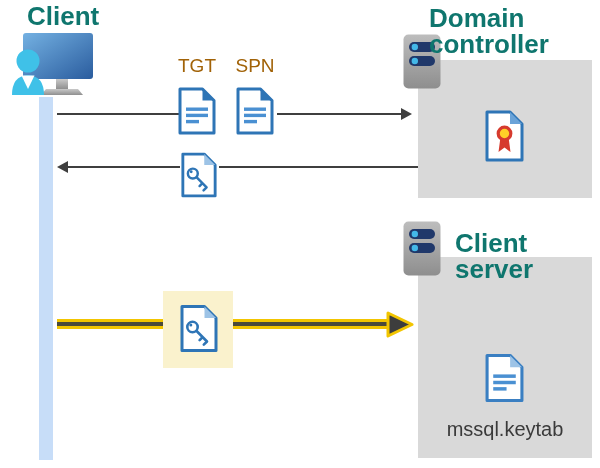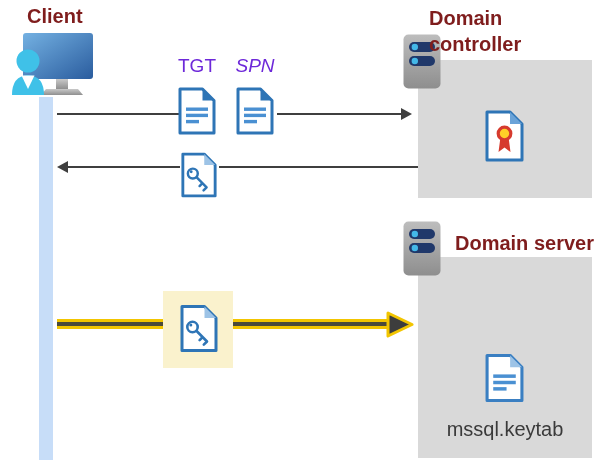--- a/index.html
+++ b/index.html
@@ -1,20 +1,20 @@
 <!DOCTYPE html>
 <html><head>
 <meta charset="utf-8">
 <style>
   html,body{margin:0;padding:0;background:#fff;}
   body{font-family:"Liberation Sans","DejaVu Sans",sans-serif;}
   .stage{position:relative;width:600px;height:468px;background:#fff;overflow:hidden;}
   .abs{position:absolute;}
-  .title{font-weight:700;color:#7f1d1d;font-size:20px;line-height:26px;}
-  .small-label{font-size:19px;color:#6d28d9;text-align:center;}
+  .title{font-weight:700;color:#0f766e;font-size:26px;line-height:26px;}
+  .small-label{font-size:19px;color:#a16207;text-align:center;}
   .panel{background:#d9d9d9;}
   .timeline{background:#c7ddf8;}
   .hline{background:#3f3f3f;height:2px;}
   .yline{background:linear-gradient(to bottom,#f2c500 0%,#f2c500 34%,#4a4a3a 34%,#4a4a3a 66%,#f2c500 66%,#f2c500 100%);height:10px;}
   .arrow-right{width:0;height:0;border-top:6px solid transparent;border-bottom:6px solid transparent;border-left:11px solid #3f3f3f;}
   .arrow-left{width:0;height:0;border-top:6px solid transparent;border-bottom:6px solid transparent;border-right:11px solid #3f3f3f;}
   .highlight{background:#faf2cd;}
   .keytab-label{font-size:20px;color:#3a3a3a;text-align:center;}
   svg{display:block;}
 </style>
@@ -59,21 +59,21 @@
     </svg>
   </div>
 
   <div class="abs timeline" style="left:39px;top:97px;width:14px;height:363px;"></div>
 
   <div class="abs hline" style="left:57px;top:113px;width:122px;"></div>
   <div class="abs hline" style="left:277px;top:113px;width:126px;"></div>
   <div class="abs arrow-right" style="left:401px;top:108px;"></div>
 
   <div class="abs small-label" style="left:175px;top:55px;width:44px;">TGT</div>
-  <div class="abs small-label" style="left:233px;top:55px;width:44px;font-style:italic;">SPN</div>
+  <div class="abs small-label" style="left:233px;top:55px;width:44px;">SPN</div>
 
   <div class="abs" style="left:177px;top:87px;">
     <svg width="40" height="48" viewBox="0 0 40 48">
       <path d="M3 2 H25.5 L37 13.5 V46 H3 Z" fill="#fff" stroke="#2e75b6" stroke-width="3" stroke-linejoin="round"></path>
       <path d="M25.5 2 L25.5 13.5 L37 13.5 Z" fill="#2e75b6"></path>
       <rect x="9" y="20.5" width="22" height="3.4" fill="#4a90d2"></rect>
       <rect x="9" y="26.7" width="22" height="3.4" fill="#4a90d2"></rect>
       <rect x="9" y="32.9" width="13" height="3.4" fill="#4a90d2"></rect>
     </svg>
   </div>
@@ -128,21 +128,21 @@
   <div class="abs panel" style="left:418px;top:257px;width:174px;height:201px;"></div>
   <div class="abs" style="left:402px;top:220px;">
     <svg width="40" height="57" viewBox="0 0 40 57">
       <rect x="1.5" y="1.5" width="37" height="54" rx="5" fill="url(#gradServer)"></rect>
       <rect x="7" y="9" width="26" height="10" rx="5" fill="#20386a"></rect>
       <circle cx="12.8" cy="14" r="3.2" fill="#44b8e8"></circle>
       <rect x="7" y="23" width="26" height="10" rx="5" fill="#20386a"></rect>
       <circle cx="12.8" cy="28" r="3.2" fill="#44b8e8"></circle>
     </svg>
   </div>
-  <div class="abs title" style="left:455px;top:230px;width:145px;">Domain server</div>
+  <div class="abs title" style="left:455px;top:230px;width:145px;">Client server</div>
 
 
   <div class="abs" style="left:484px;top:352px;">
     <svg width="41" height="52" viewBox="0 0 40 48">
       <path d="M3 2 H25.5 L37 13.5 V46 H3 Z" fill="#fff" stroke="#3a7fc2" stroke-width="3" stroke-linejoin="round"></path>
       <path d="M25.5 2 L25.5 13.5 L37 13.5 Z" fill="#9dc3e6"></path>
       <rect x="9" y="20.5" width="22" height="3.4" fill="#4a90d2"></rect>
       <rect x="9" y="26.7" width="22" height="3.4" fill="#4a90d2"></rect>
       <rect x="9" y="32.9" width="13" height="3.4" fill="#4a90d2"></rect>
     </svg>

